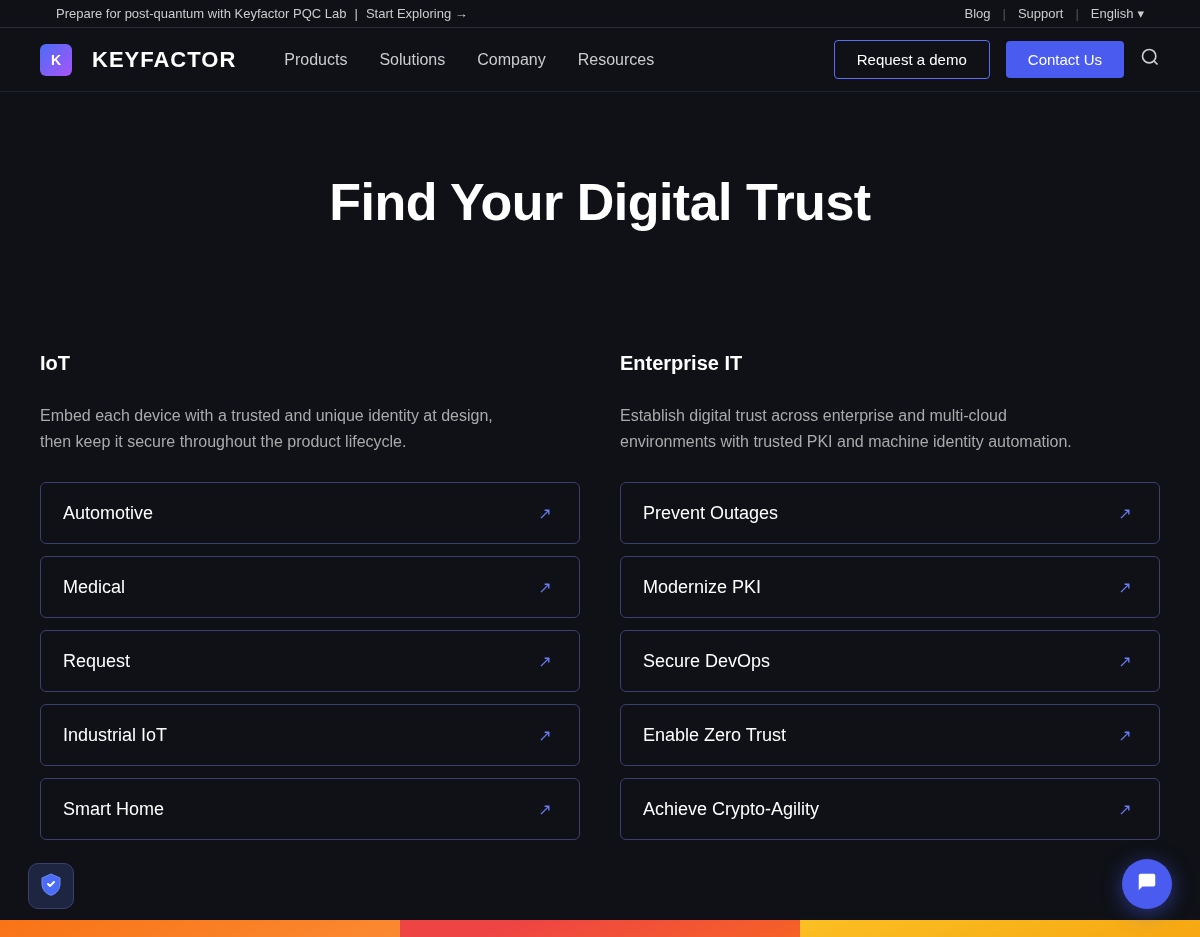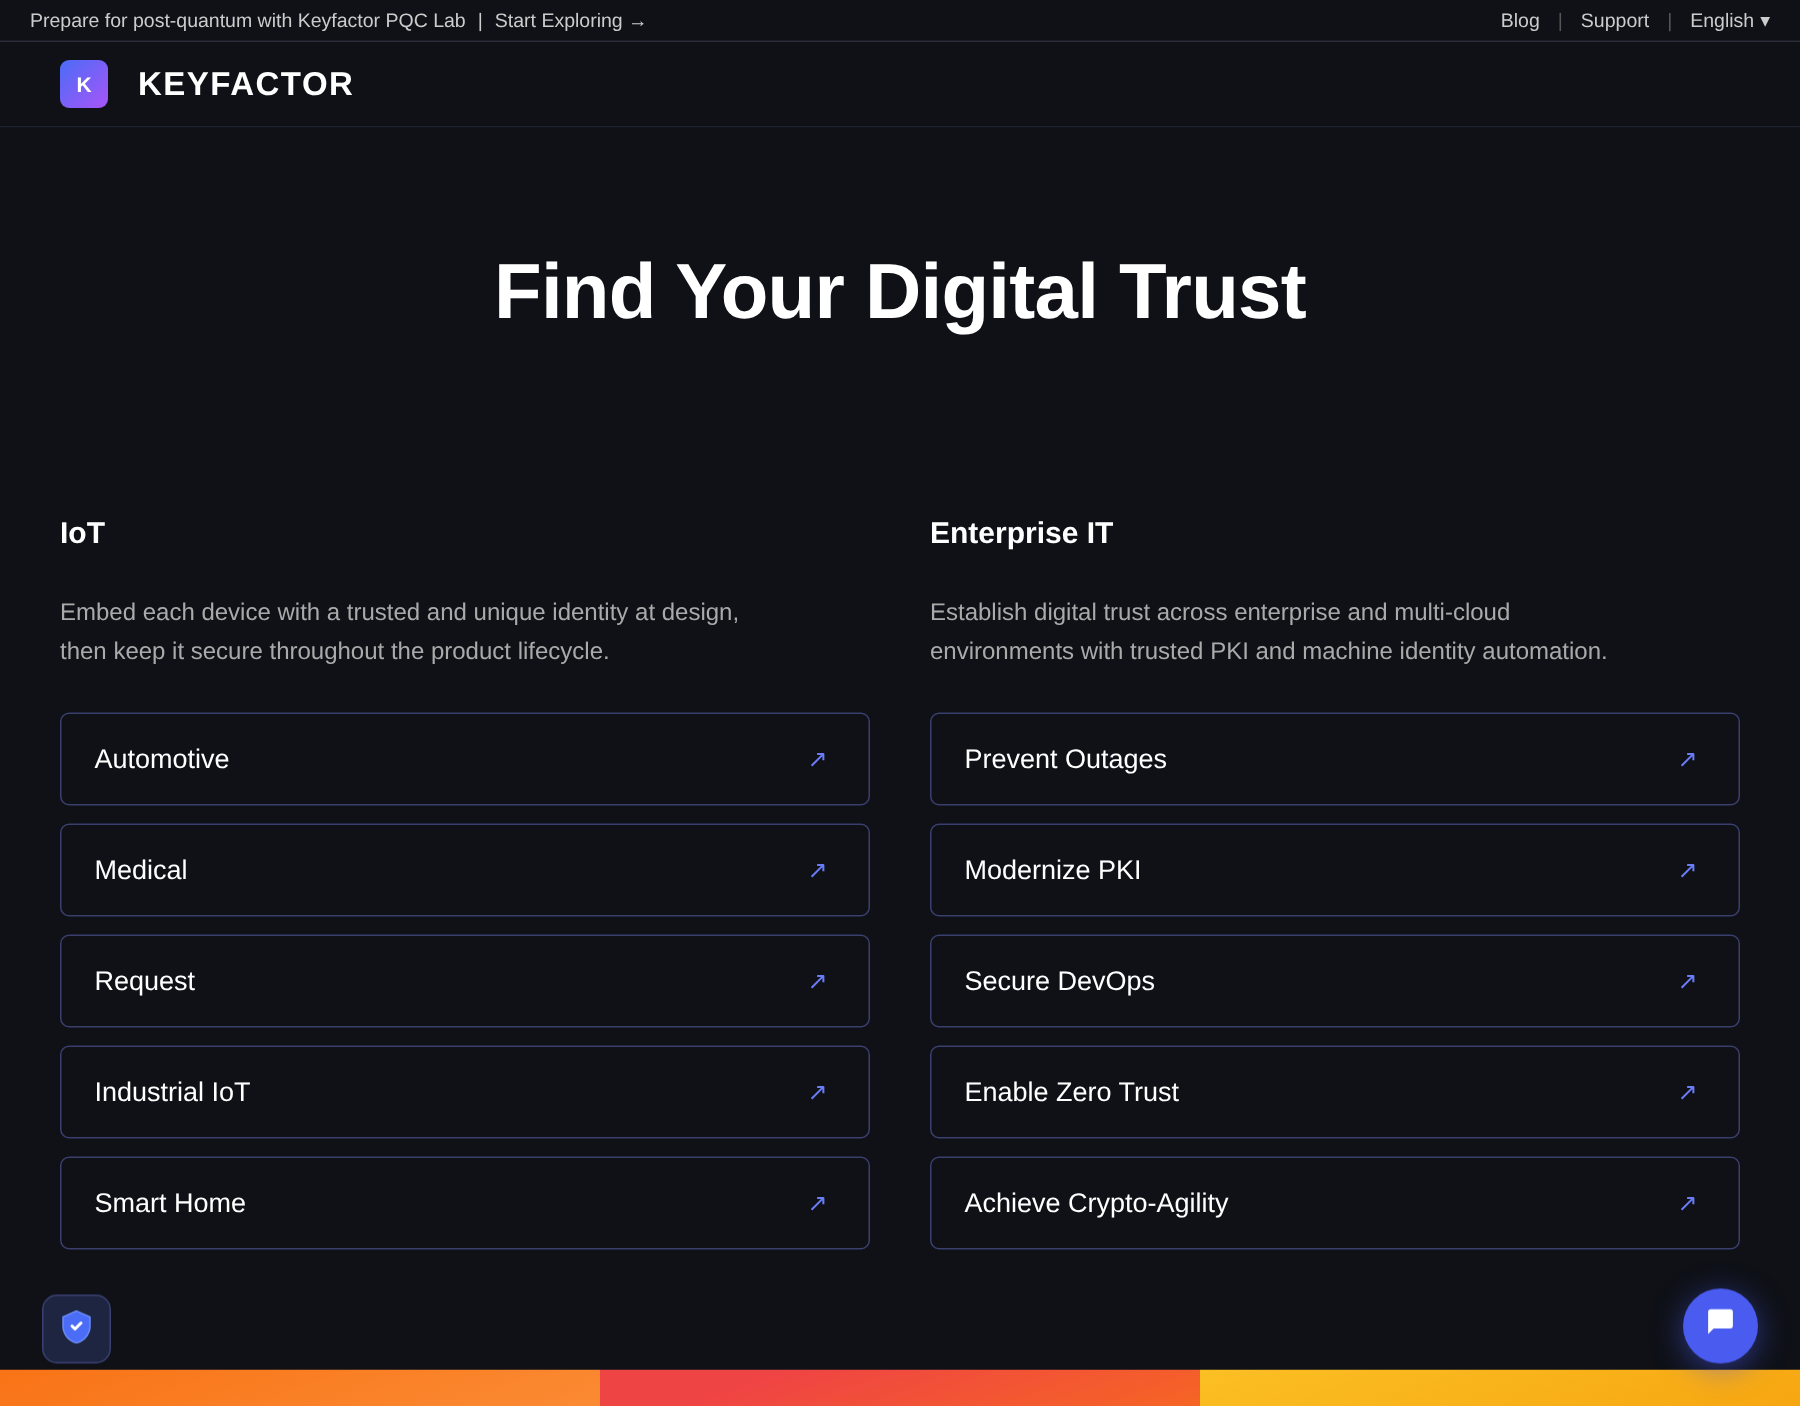--- a/index.html
+++ b/index.html
@@ -10,21 +10,21 @@
       color: #ffffff;
       width: 1200px;
       min-height: 937px;
       overflow-x: hidden;
     }
 
     
     .top-banner {
       background-color: #0f1117;
       border-bottom: 1px solid #2a2d38;
-      padding: 6px 20px;
+      padding: 6px 56px;
       display: flex;
       align-items: center;
       justify-content: space-between;
       font-size: 13px;
       color: #ccc;
     }
     .top-banner-left { display: flex; align-items: center; gap: 8px; }
     .top-banner-left span { color: #ccc; }
     .top-banner-left a { color: #ccc; text-decoration: none; }
     .top-banner-right { display: flex; gap: 12px; font-size: 13px; color: #ccc; }
@@ -180,20 +180,38 @@
     </div>
   </div>
 </div>
 
 <nav class="navbar">
   <div class="navbar-left">
     <div class="logo">
       <div class="logo-icon">K</div>
       <span class="logo-text">KEYFACTOR</span>
     </div>
+    <div class="nav-links">
+      <a class="nav-link">Products</a>
+      <a class="nav-link">Solutions</a>
+      <a class="nav-link">Company</a>
+      <a class="nav-link">Resources</a>
+    </div>
+  </div>
+  <div class="navbar-right">
+    <button class="btn-demo">Request a demo</button>
+    <button class="btn-contact">Contact Us</button>
+    <button class="search-icon-btn">
+      <span>
+        <svg width="20" height="20" viewBox="0 0 24 24" fill="none" stroke="#ccc" stroke-width="2">
+          <circle cx="11" cy="11" r="8"></circle>
+            <line x1="21" y1="21" x2="16.65" y2="16.65"></line>
+        </svg>
+      </span>
+    </button>
   </div>
 </nav>
 
 <section class="hero">
   <h1 class="hero-title">Find Your Digital Trust</h1>
 </section>
 
 <div class="two-col">
 
   <div class="col-section">

